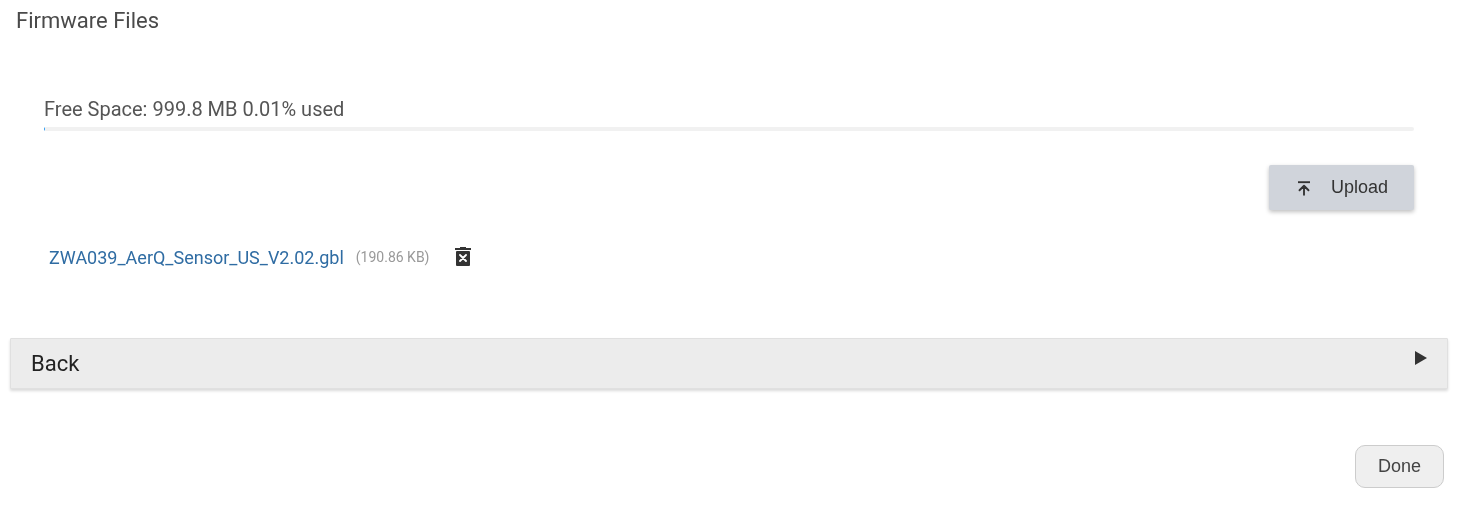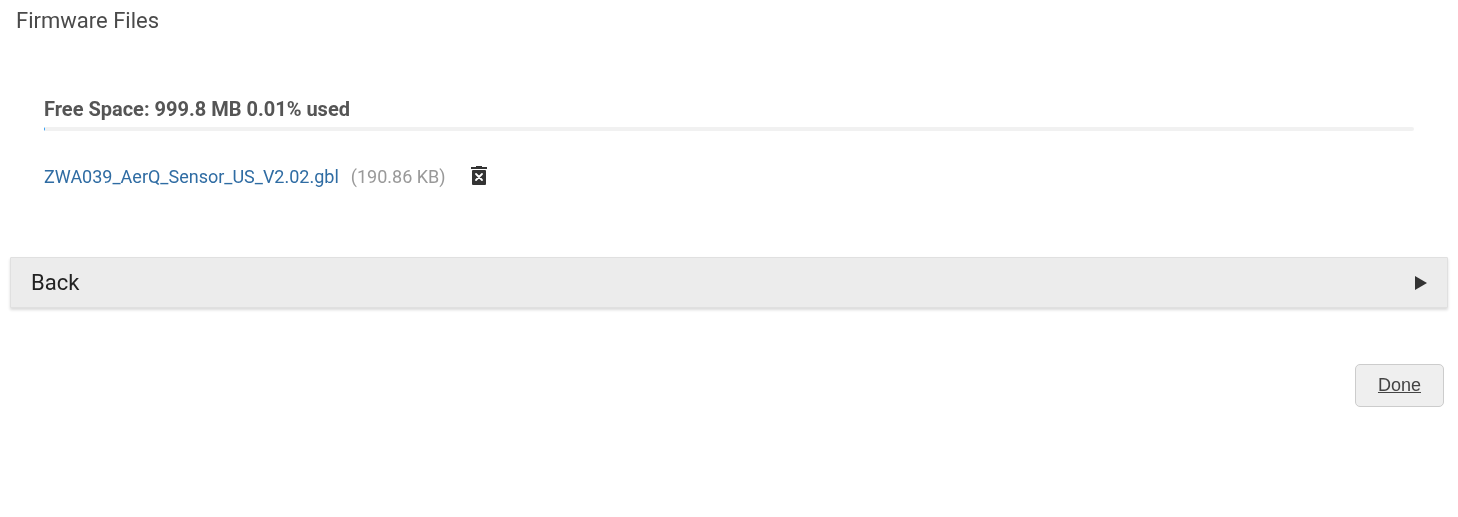--- a/index.html
+++ b/index.html
@@ -18,21 +18,20 @@
     margin-left: 2px;
   }
   .content-block {
     padding-left: 30px;
     padding-right: 30px;
   }
   .free-space-label {
     font-size: 20px;
     color: #555;
     margin-bottom: 6px;
-    font-weight: bold;
   }
   .progress-track {
     height: 4px;
     background: #f1f1f1;
     border-radius: 2px;
     position: relative;
     overflow: hidden;
     margin-bottom: 34px;
   }
   .progress-fill {
@@ -57,29 +56,30 @@
     cursor: pointer;
     border-radius: 2px;
     box-shadow: 0 2px 4px rgba(0,0,0,0.25);
   }
   .upload-icon svg { display: block; }
   .file-row {
     display: flex;
     align-items: center;
     gap: 10px;
     margin-bottom: 70px;
+    margin-left: 5px;
   }
   .file-name {
     color: #2f6ca3;
     font-size: 18px;
     cursor: pointer;
   }
   .file-size {
     color: #999;
-    font-size: 18px;
+    font-size: 14px;
     margin-left: 2px;
   }
   .file-created {
     color: #888;
     font-size: 16px;
     margin-left: 12px;
   }
   .trash-icon {
     margin-left: 14px;
     width: 18px;
@@ -90,60 +90,69 @@
     justify-content: center;
   }
   .trash-icon svg { display: block; }
   .back-panel {
     background: #ececec;
     border: 1px solid #e0e0e0;
     border-radius: 1px;
     padding: 12px 20px;
     display: flex;
     justify-content: space-between;
-    align-items: center;
     cursor: pointer;
     box-shadow: 0 2px 3px rgba(0,0,0,0.15);
     margin-left: -4px;
     margin-right: -4px;
     margin-bottom: 56px;
   }
   .back-label {
     font-size: 22px;
     color: #222;
   }
   .play-icon svg { display: block; }
   .footer-row {
     display: flex;
     justify-content: flex-end;
     padding-right: 0px;
   }
   .done-button {
     background: #efefef;
     border: 1px solid #ccc;
-    border-radius: 5px;
+    border-radius: 10px;
     padding: 10px 22px;
     font-size: 18px;
     color: #444;
     cursor: pointer;
-    text-decoration: underline;
   }
 </style>
 </head>
 <body>
 
 <h1 class="page-title">Firmware Files</h1>
 
 <div class="content-block">
 
   <div class="free-space-label">Free Space: 999.8 MB 0.01% used</div>
   <div class="progress-track">
     <div class="progress-fill"></div>
   </div>
 
+  <div class="upload-row">
+    <button class="upload-button">
+      <span class="upload-icon">
+        <svg width="18" height="18" viewBox="0 0 24 24" fill="#333">
+          <rect x="4" y="3" width="16" height="2.5"></rect>
+          <path d="M12 21 L12 9 M12 9 L6 15 M12 9 L18 15" stroke="#333" stroke-width="2.5" fill="none" stroke-linecap="round" stroke-linejoin="round"></path>
+        </svg>
+      </span>
+      <span>Upload</span>
+    </button>
+  </div>
 
   <div class="file-row">
     <a class="file-name">ZWA039_AerQ_Sensor_US_V2.02.gbl</a>
     <span class="file-size">(190.86 KB)</span>
     <span class="trash-icon">
       <svg width="16" height="20" viewBox="0 0 16 20" fill="#333">
         <rect x="1" y="4" width="14" height="15" rx="1" fill="#333"></rect>
         <rect x="0" y="1" width="16" height="2" fill="#333"></rect>
         <rect x="5" y="0" width="6" height="2" fill="#333"></rect>
         <path d="M5 8 L11 14 M11 8 L5 14" stroke="#fff" stroke-width="1.8" stroke-linecap="round"></path>

